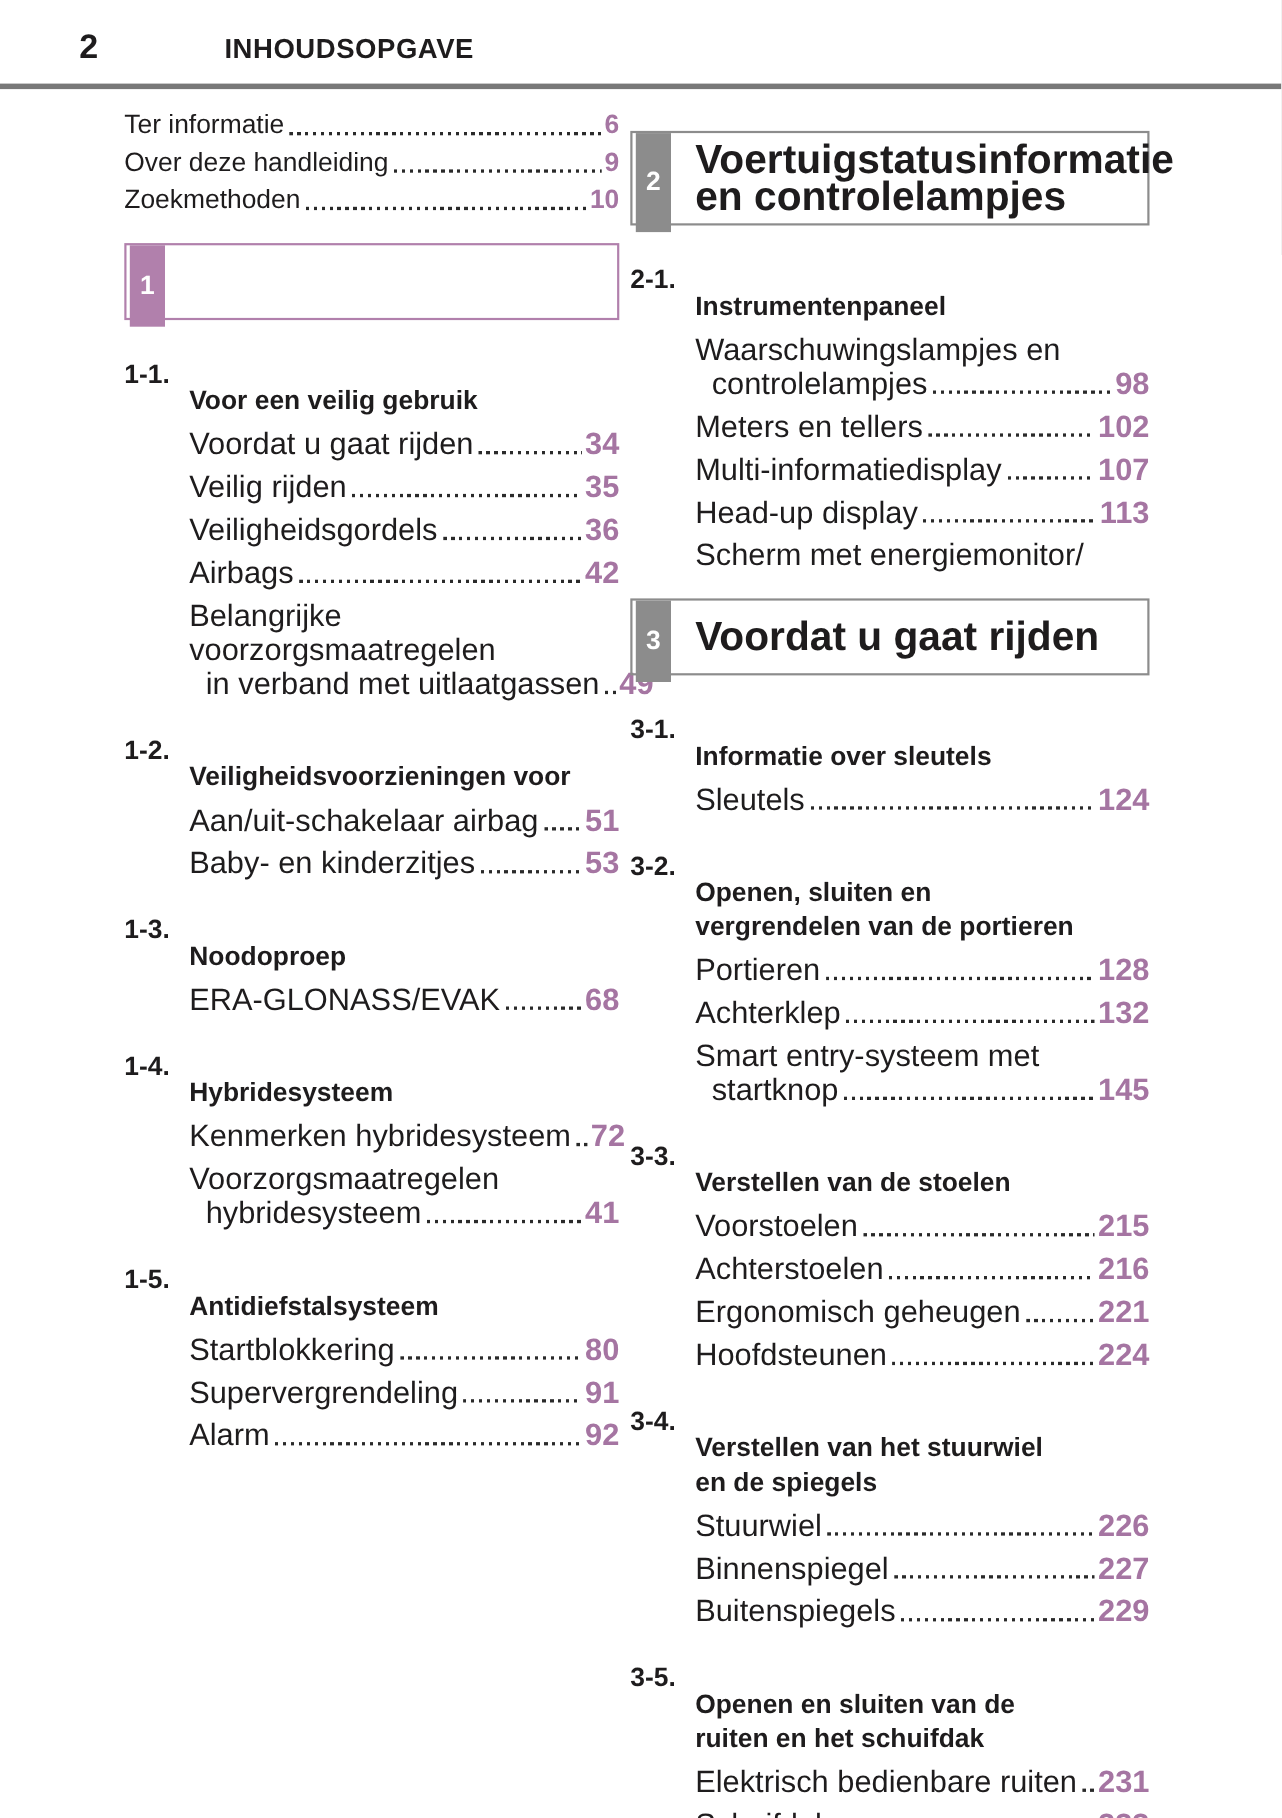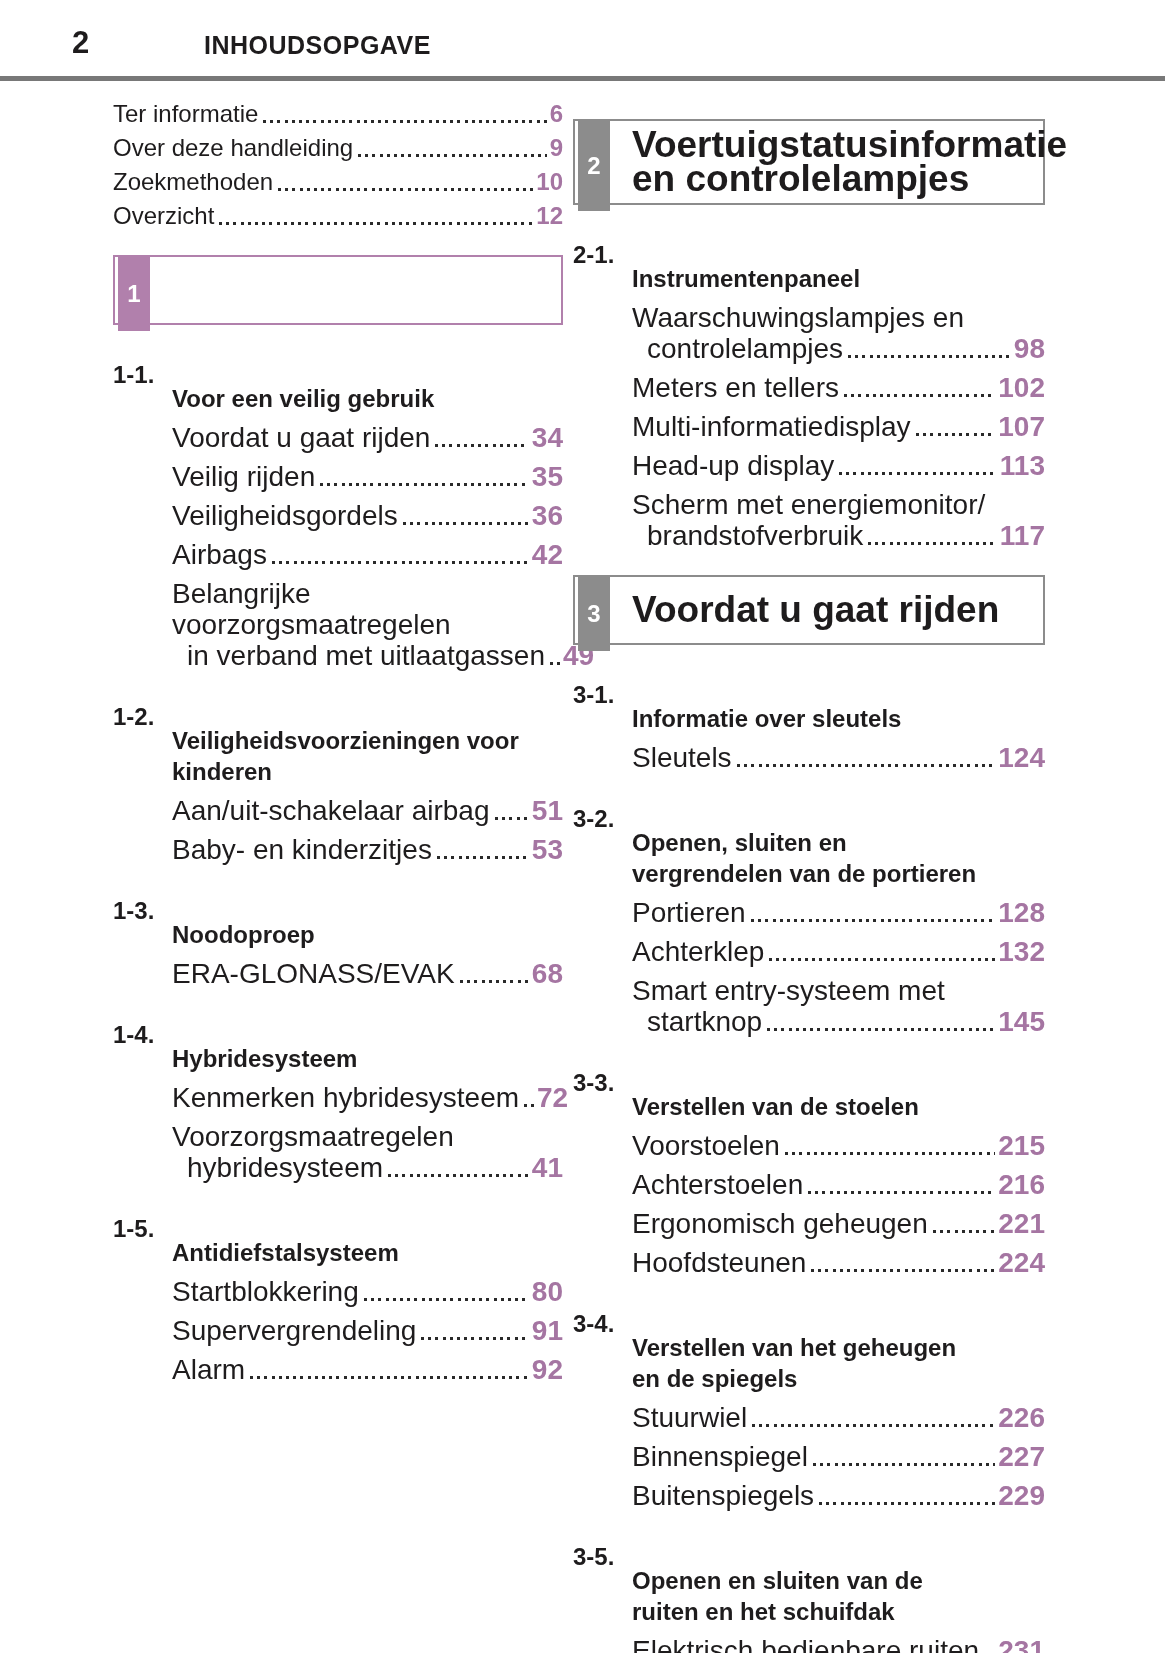--- a/index.html
+++ b/index.html
@@ -90,27 +90,20 @@
               <span class="pg">9</span>
             </div>
           </div>
           <div class="toc-entry">
             <div class="entry-row">
               <span class="entry-text">Zoekmethoden</span>
               <span class="dots"></span>
               <span class="pg">10</span>
             </div>
           </div>
-          <div class="toc-entry">
-            <div class="entry-row">
-              <span class="entry-text">Overzicht</span>
-              <span class="dots"></span>
-              <span class="pg">12</span>
-            </div>
-          </div>
         </div>
         <div class="chapter-box purple">
           <div class="chapter-tab">
             <span>1</span>
           </div>
         </div>
         <div class="section">
           <div class="sec-head">
             <div class="sec-num">1-1.</div>
             <div class="sec-title">
@@ -154,21 +147,20 @@
                 <span class="pg">49</span>
               </div>
             </div>
           </div>
         </div>
         <div class="section">
           <div class="sec-head">
             <div class="sec-num">1-2.</div>
             <div class="sec-title">
               <div>Veiligheidsvoorzieningen voor</div>
-              <div>kinderen</div>
             </div>
           </div>
           <div class="sec-entries">
             <div class="toc-entry">
               <div class="entry-row">
                 <span class="entry-text">Aan/uit-schakelaar airbag</span>
                 <span class="dots"></span>
                 <span class="pg">51</span>
               </div>
             </div>
@@ -297,25 +289,20 @@
             </div>
             <div class="toc-entry">
               <div class="entry-row">
                 <span class="entry-text">Head-up display</span>
                 <span class="dots"></span>
                 <span class="pg">113</span>
               </div>
             </div>
             <div class="toc-entry">
               <div class="entry-line">Scherm met energiemonitor/</div>
-              <div class="entry-row cont">
-                <span class="entry-text">brandstofverbruik</span>
-                <span class="dots"></span>
-                <span class="pg">117</span>
-              </div>
             </div>
           </div>
         </div>
         <div class="chapter-box gray">
           <div class="chapter-tab">
             <span>3</span>
           </div>
           <div class="chapter-title">
             <div>Voordat u gaat rijden</div>
           </div>
@@ -405,21 +392,21 @@
                 <span class="dots"></span>
                 <span class="pg">224</span>
               </div>
             </div>
           </div>
         </div>
         <div class="section">
           <div class="sec-head">
             <div class="sec-num">3-4.</div>
             <div class="sec-title">
-              <div>Verstellen van het geheugen</div>
+              <div>Verstellen van het stuurwiel</div>
               <div>en de spiegels</div>
             </div>
           </div>
           <div class="sec-entries">
             <div class="toc-entry">
               <div class="entry-row">
                 <span class="entry-text">Stuurwiel</span>
                 <span class="dots"></span>
                 <span class="pg">226</span>
               </div>

